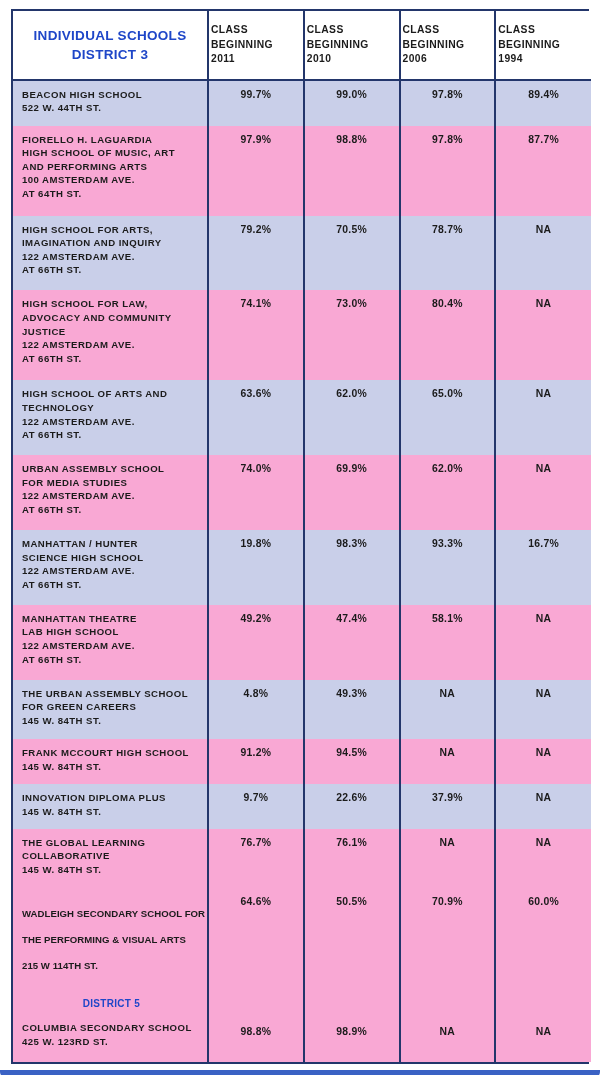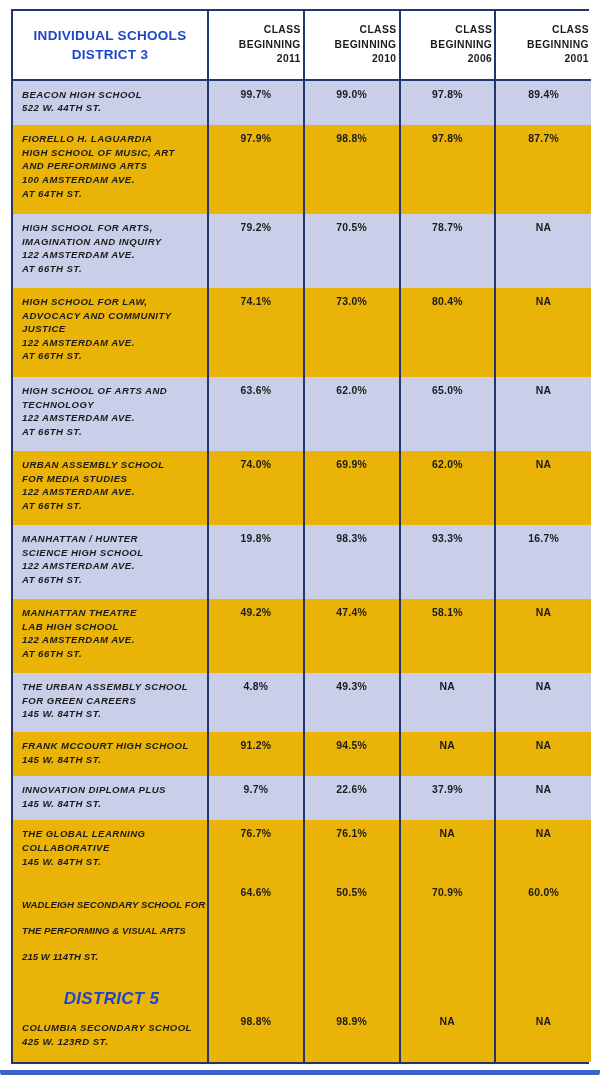--- a/index.html
+++ b/index.html
@@ -58,49 +58,48 @@
   }
   .hdr-district {
     color: #1e46c8;
     font-weight: bold;
     font-size: 13.5px;
     letter-spacing: 0.3px;
     margin-top: 14px;
     white-space: nowrap;
   }
   th.hdr-year {
-    text-align: right;
+    text-align: left;
     color: #1b1b1b;
     font-weight: bold;
     font-size: 10.3px;
     line-height: 1.42;
     letter-spacing: 0.4px;
     border-left: 2px solid #23366b;
     padding: 12px 2px;
     vertical-align: top;
   }
   th.hdr-year .yl { display: block; }
 
   
   tbody td {
     padding: 0;
     vertical-align: top;
     font-size: 9.6px;
     color: #1b1b1b;
   }
   tbody tr.shaded td { background: #c9cfe9; }
-  tbody tr.plain  td { background: #eab308; }
+  tbody tr.plain  td { background: #f9a8d4; }
 
   td.cell-name {
     padding: 7px 6px 6px 9px;
     font-weight: bold;
     letter-spacing: 0.45px;
     line-height: 1.42;
     text-transform: uppercase;
-    font-style: italic;
   }
   td.cell-name .ln { display: block; white-space: nowrap; }
   td.cell-name .ln.tight { letter-spacing: 0.05px; margin-top: 12px; }
 
   td.cell-val {
     border-left: 2px solid #23366b;
     text-align: center;
     padding-top: 8px;
     font-weight: bold;
     font-size: 10.4px;
@@ -109,21 +108,21 @@
 
   
   tr.district-row td.cell-name {
     padding-top: 0;
   }
   .district-head {
     display: block;
     text-align: center;
     color: #1e46c8;
     font-weight: bold;
-    font-size: 17px;
+    font-size: 10px;
     letter-spacing: 0.3px;
     padding: 9px 0 10px 0;
     text-transform: none;
   }
   tr.district-row td.cell-val { padding-top: 38px; }
 
   
   #bottom-bar {
     position: absolute;
     left: 0;
@@ -164,21 +163,21 @@
             <span class="yl">2010</span>
           </th>
           <th class="hdr-year">
             <span class="yl">CLASS</span>
             <span class="yl">BEGINNING</span>
             <span class="yl">2006</span>
           </th>
           <th class="hdr-year">
             <span class="yl">CLASS</span>
             <span class="yl">BEGINNING</span>
-            <span class="yl">2001</span>
+            <span class="yl">1994</span>
           </th>
         </tr>
       </thead>
       <tbody id="table-body">
           <tr class="shaded">
             <td class="cell-name">
               <span class="ln">BEACON HIGH SCHOOL</span>
               <span class="ln">522 W. 44TH ST.</span>
             </td>
             <td class="cell-val">99.7%</td>

